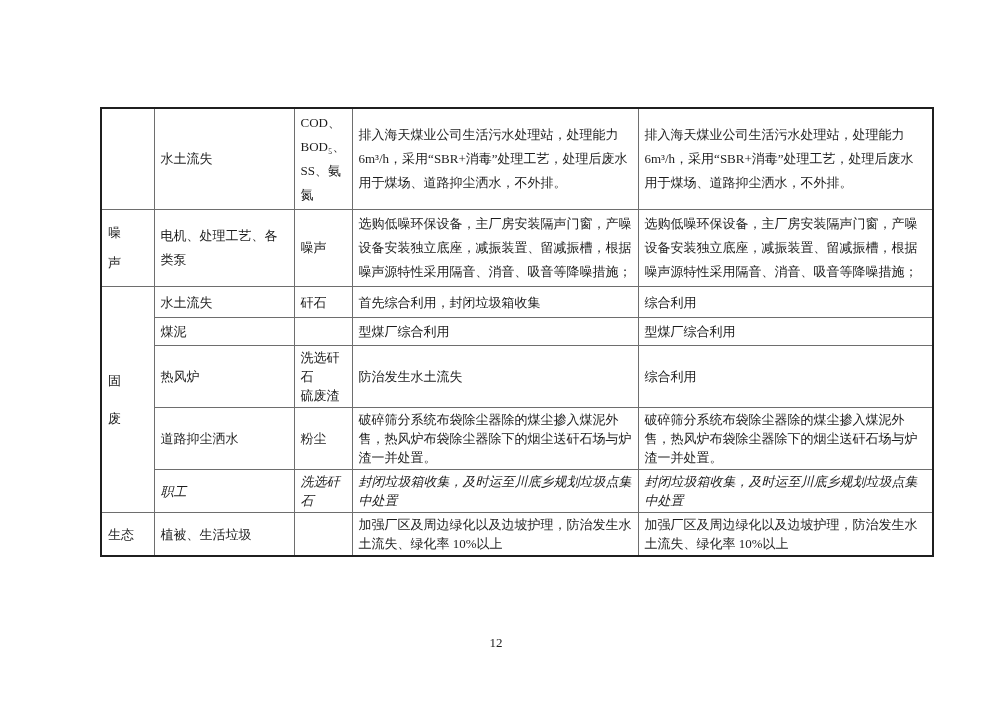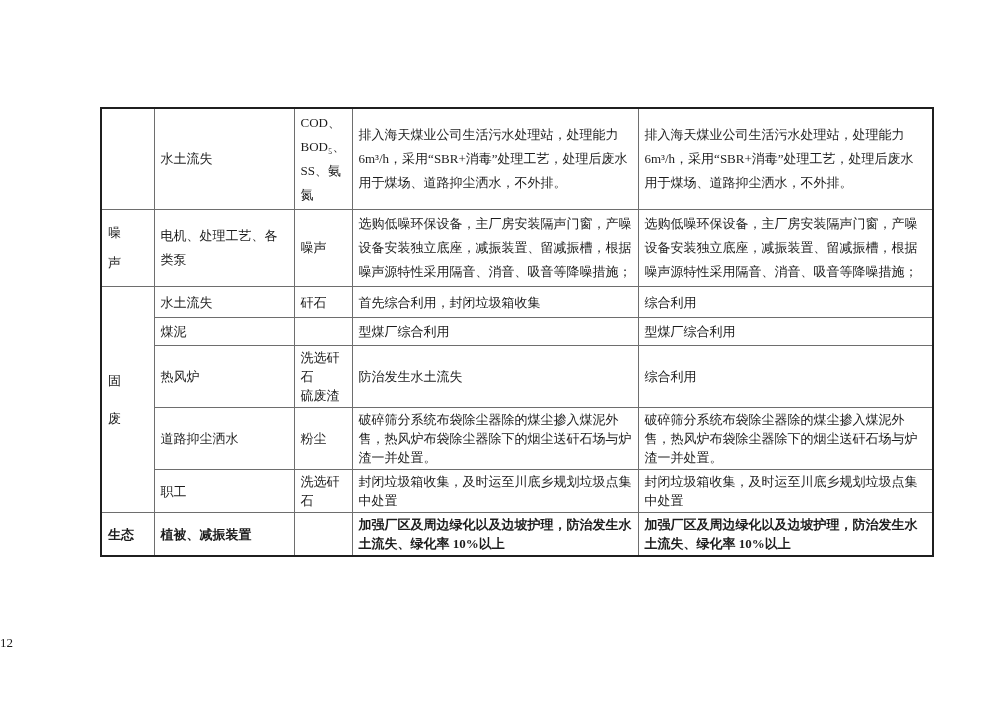--- a/index.html
+++ b/index.html
@@ -44,21 +44,21 @@
   }
   td.cat.v2 { line-height: 30px; }      
   td.cat.v2w { line-height: 38px; }     
   td.lh-tight { line-height: 15px; padding: 2px 4px; }
   td.pollutant { padding: 2px 5px; }
   .page-number {
     position: absolute;
     left: 0;
     top: 635px;
     width: 992px;
-    text-align: left;
+    text-align: center;
     font-size: 13px;
     color: #1c1c1c;
   }
 </style>
 </head>
 <body>
 
 <div class="page">
 
   <table class="measures">
@@ -114,30 +114,30 @@
       <td>综合利用</td>
     </tr>
 
     <tr style="height:45px;">
       <td>道路抑尘洒水</td>
       <td class="pollutant">粉尘</td>
       <td>破碎筛分系统布袋除尘器除的煤尘掺入煤泥外售，热风炉布袋除尘器除下的烟尘送矸石场与炉渣一并处置。</td>
       <td>破碎筛分系统布袋除尘器除的煤尘掺入煤泥外售，热风炉布袋除尘器除下的烟尘送矸石场与炉渣一并处置。</td>
     </tr>
 
-    <tr style="height:27px;">
+    <tr style="height:27px;font-style:italic;">
       <td>职工</td>
       <td class="pollutant">洗选矸石</td>
       <td>封闭垃圾箱收集，及时运至川底乡规划垃圾点集中处置</td>
       <td>封闭垃圾箱收集，及时运至川底乡规划垃圾点集中处置</td>
     </tr>
 
-    <tr style="height:41px;font-weight:bold;">
+    <tr style="height:41px;">
       <td class="cat">生态</td>
-      <td>植被、减振装置</td>
+      <td>植被、生活垃圾</td>
       <td class="pollutant"></td>
       <td>加强厂区及周边绿化以及边坡护理，防治发生水土流失、绿化率 10%以上</td>
       <td>加强厂区及周边绿化以及边坡护理，防治发生水土流失、绿化率 10%以上</td>
     </tr>
   </tbody>
     </table>
 
   <div class="page-number">12</div>
 
 </div>

